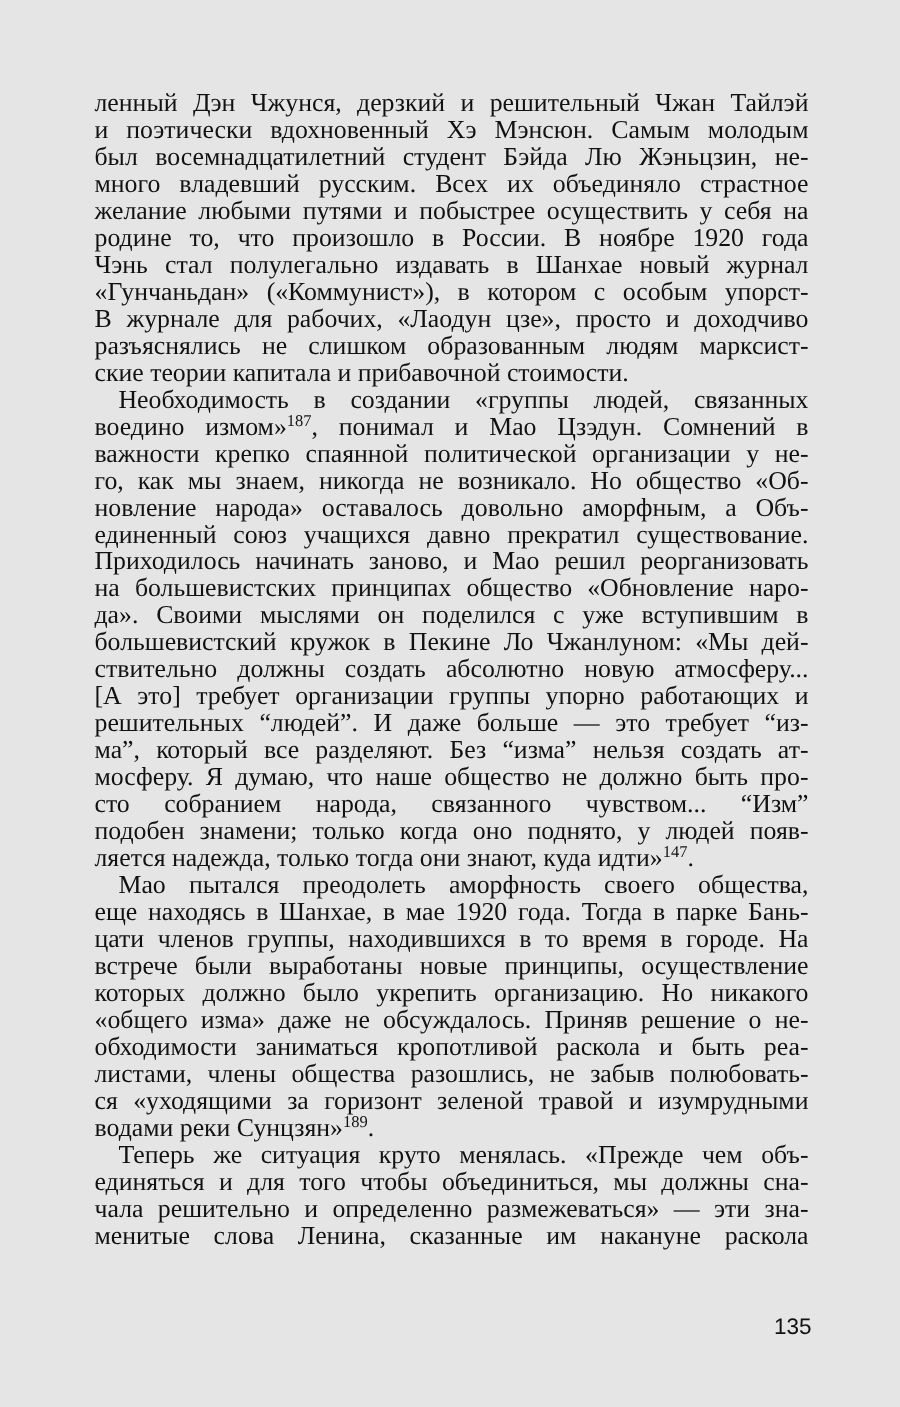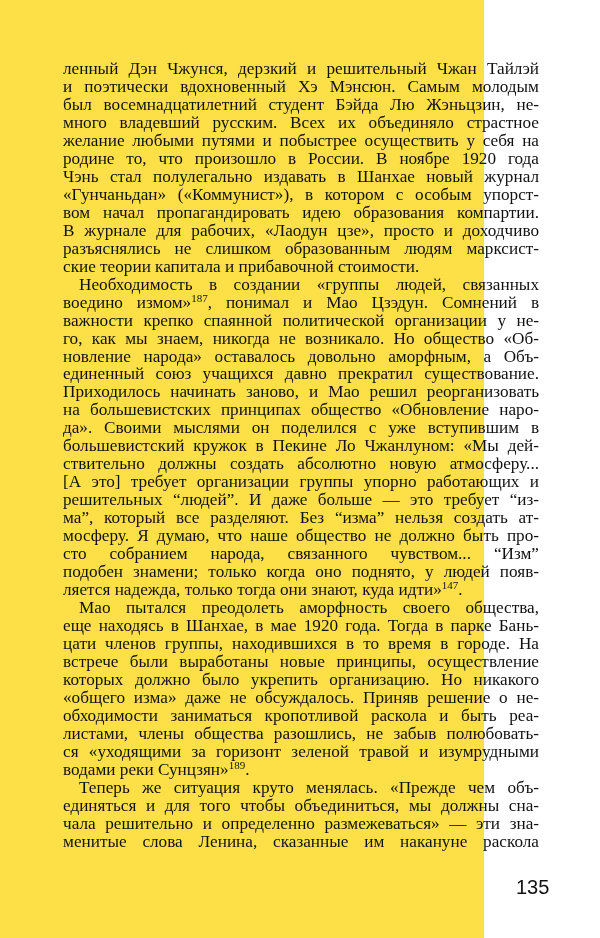--- a/index.html
+++ b/index.html
@@ -10,23 +10,23 @@
   body {
     width: 600px;
     height: 938px;
     position: relative;
     overflow: hidden;
   }
   .page {
     position: absolute;
     left: 0;
     top: 0;
-    width: 484px;
+    width: 600px;
     height: 938px;
-    background: #fde047;
+    background: #e5e5e5;
   }
   .text-block {
     position: absolute;
     left: 63px;
     top: 60px;
     width: 476px;
     font-family: "Liberation Serif", "DejaVu Serif", serif;
     font-size: 17.2px;
     line-height: 17.98px;
     color: #111111;
@@ -47,39 +47,38 @@
   sup.fn {
     font-size: 11px;
     line-height: 0;
     vertical-align: 6px;
   }
   .page-number {
     position: absolute;
     left: 516px;
     top: 876px;
     font-family: "Liberation Sans", "DejaVu Sans", sans-serif;
-    font-size: 20px;
+    font-size: 15px;
     color: #111111;
   }
 </style>
 </head>
 <body>
 
 <div class="page">
   <div class="text-block">
 
     <span class="line">ленный Дэн Чжунся, дерзкий и решительный Чжан Тайлэй</span>
     <span class="line">и поэтически вдохновенный Хэ Мэнсюн. Самым молодым</span>
     <span class="line">был восемнадцатилетний студент Бэйда Лю Жэньцзин, не-</span>
     <span class="line">много владевший русским. Всех их объединяло страстное</span>
     <span class="line">желание любыми путями и побыстрее осуществить у себя на</span>
     <span class="line">родине то, что произошло в России. В ноябре 1920 года</span>
     <span class="line">Чэнь стал полулегально издавать в Шанхае новый журнал</span>
     <span class="line">«Гунчаньдан» («Коммунист»), в котором с особым упорст-</span>
-    <span class="line">вом начал пропагандировать идею образования компартии.</span>
     <span class="line">В журнале для рабочих, «Лаодун цзе», просто и доходчиво</span>
     <span class="line">разъяснялись не слишком образованным людям марксист-</span>
     <span class="line last">ские теории капитала и прибавочной стоимости.</span>
 
     <span class="line indent">Необходимость в создании «группы людей, связанных</span>
     <span class="line"><span>воедино измом»</span><sup class="fn">187</sup><span>, понимал и Мао Цзэдун. Сомнений в</span></span>
     <span class="line">важности крепко спаянной политической организации у не-</span>
     <span class="line">го, как мы знаем, никогда не возникало. Но общество «Об-</span>
     <span class="line">новление народа» оставалось довольно аморфным, а Объ-</span>
     <span class="line">единенный союз учащихся давно прекратил существование.</span>

